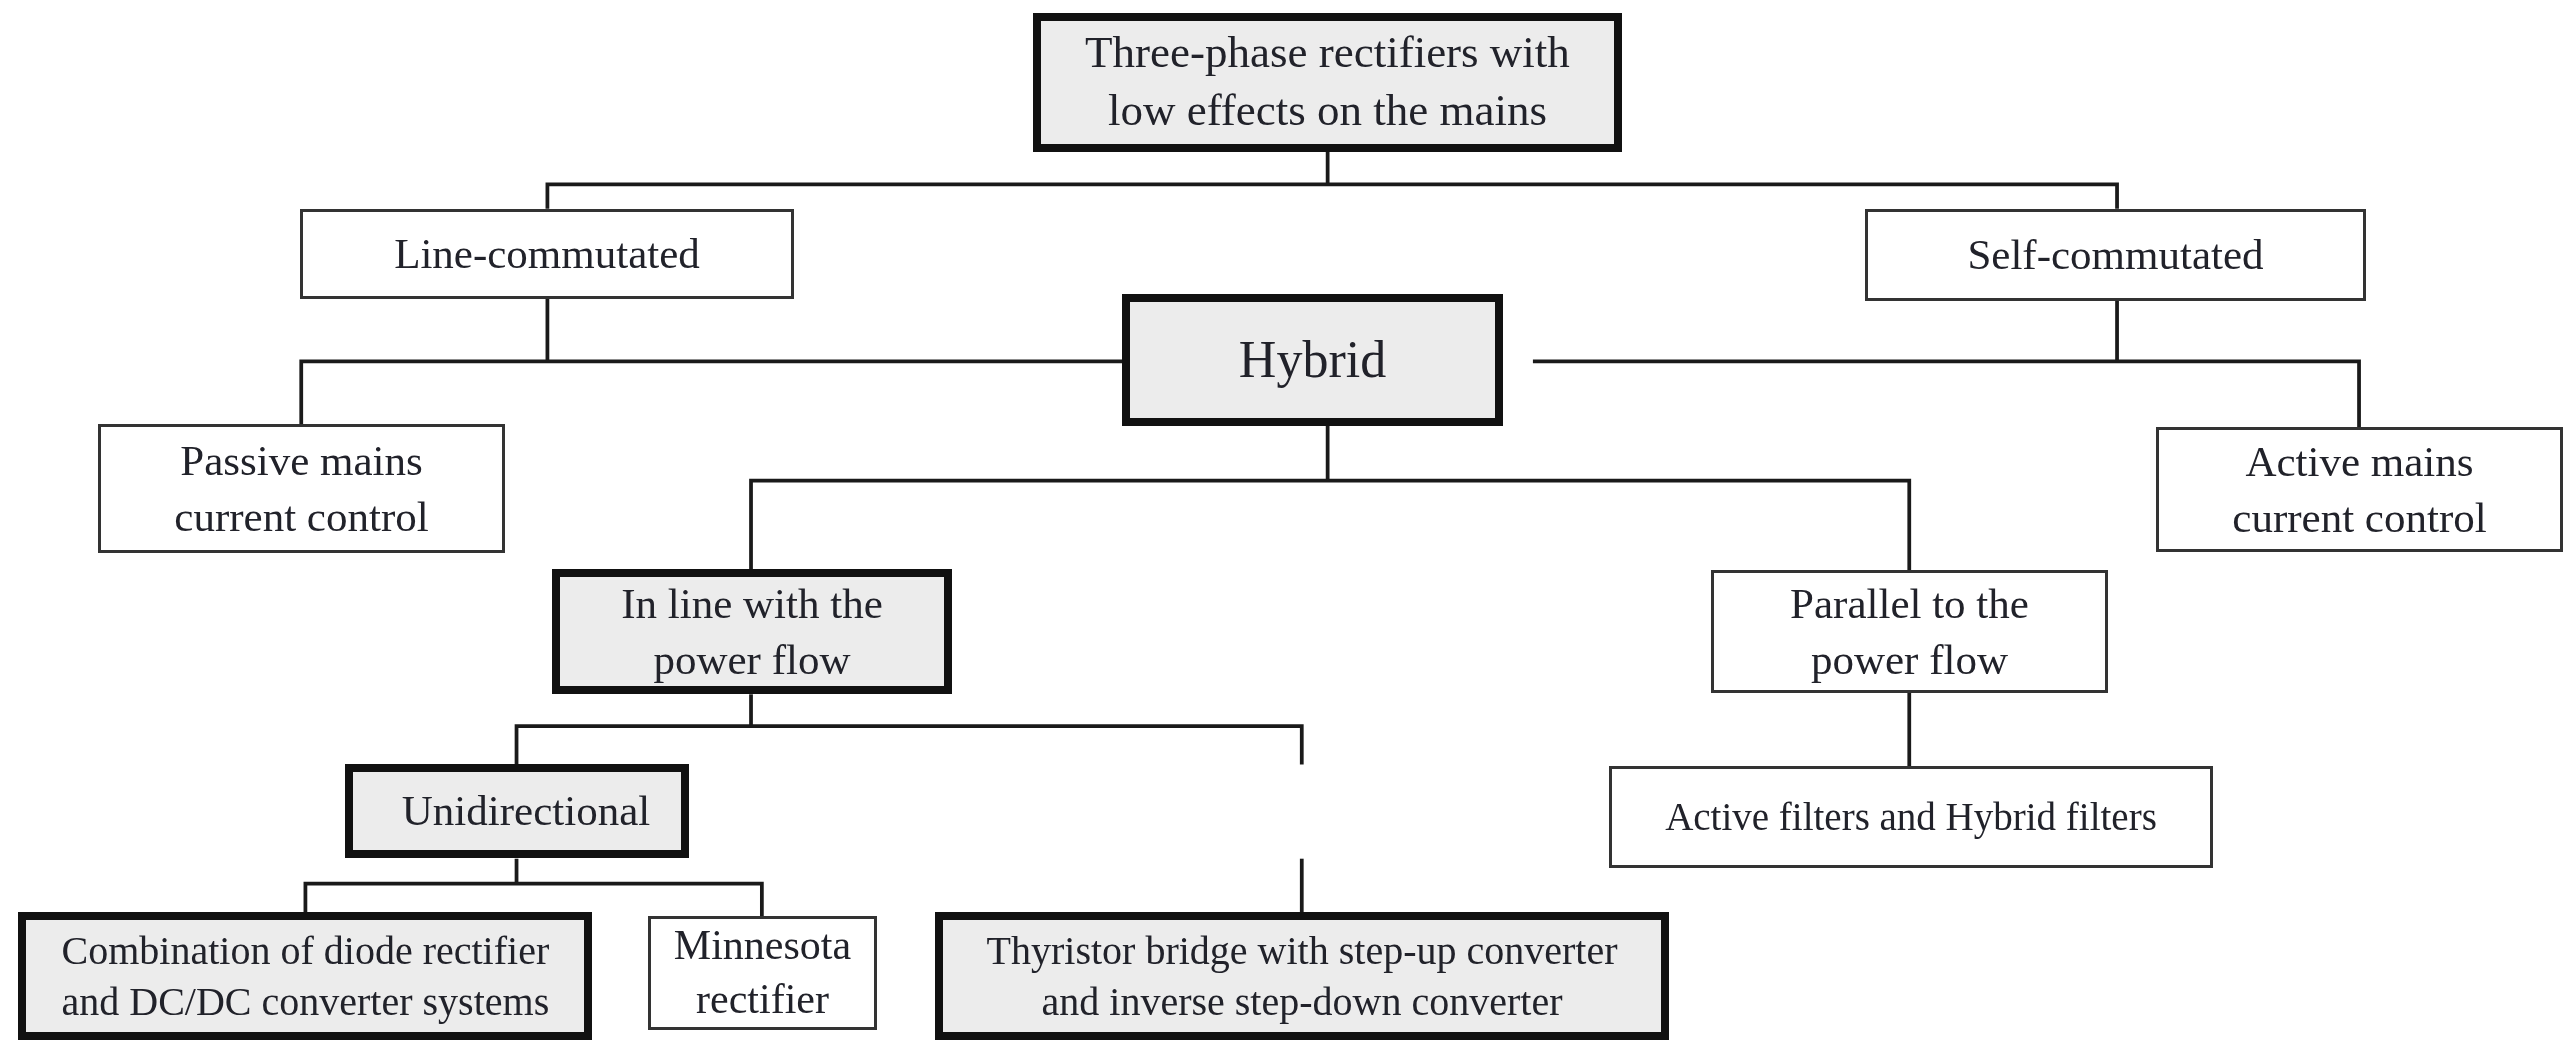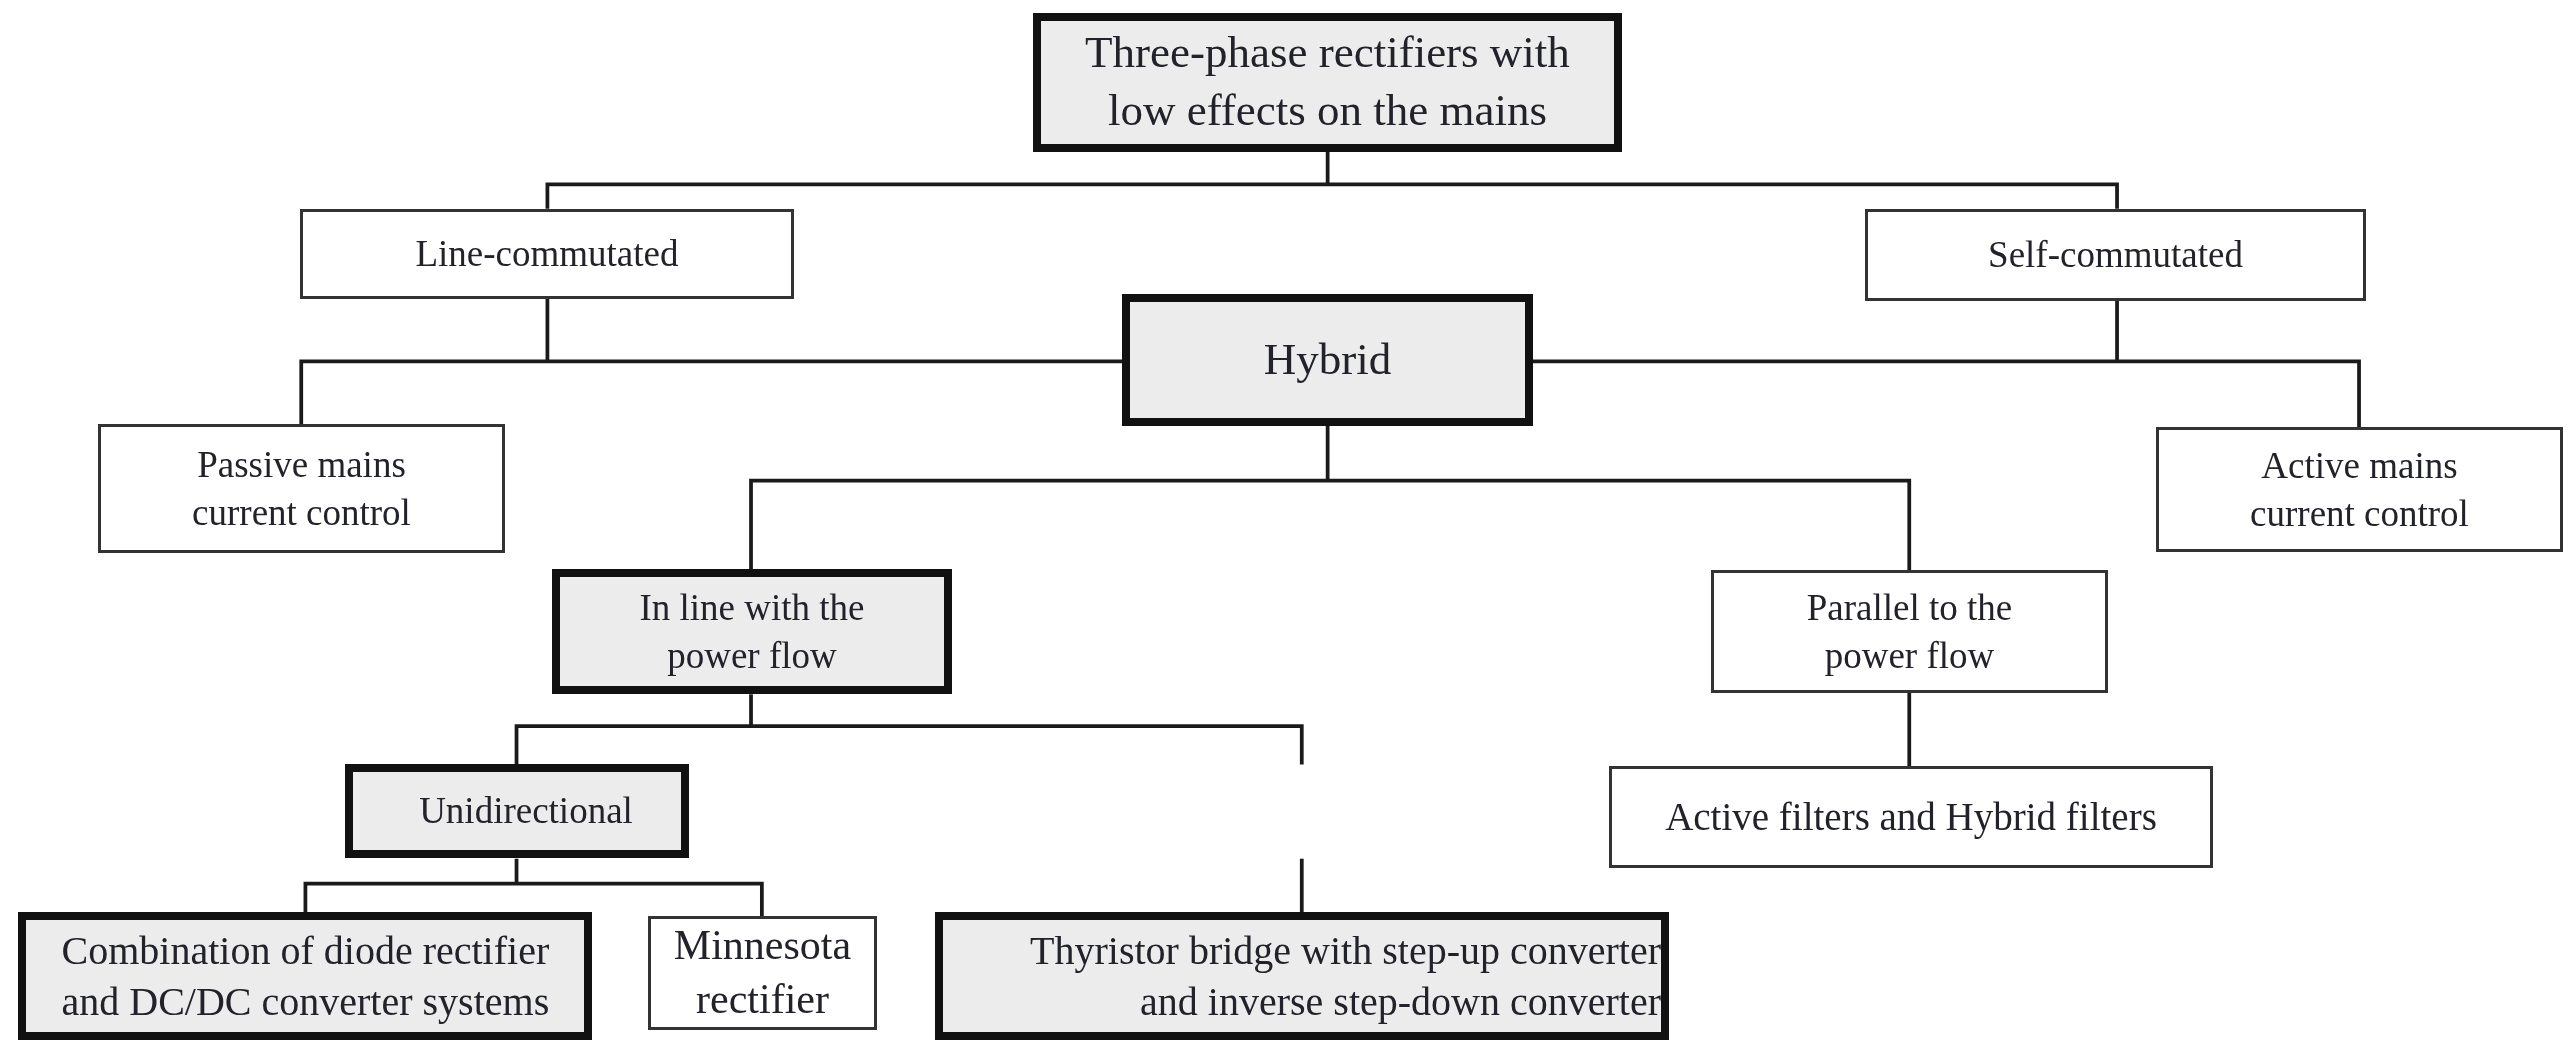--- a/index.html
+++ b/index.html
@@ -22,21 +22,21 @@
     z-index: 2;
     box-sizing: border-box;
     display: flex;
     flex-direction: column;
     align-items: center;
     justify-content: center;
     text-align: center;
     background: #ffffff;
     border: 3.3px solid #333333;
     color: #21222a;
-    font-size: 37px;
+    font-size: 43px;
     line-height: 1.28;
     white-space: nowrap;
   }
   .node.em {
     background: #ececec;
     border: 8.3px solid #111111;
   }
   .ln { display: block; }
 </style>
 </head>
@@ -67,21 +67,21 @@
   </div>
 
   <div class="node" style="left:300px; top:209px; width:494px; height:90px;">
     <span class="ln">Line-commutated</span>
   </div>
 
   <div class="node" style="left:1865px; top:209px; width:501px; height:92px;">
     <span class="ln">Self-commutated</span>
   </div>
 
-  <div class="node em" style="left:1122px; top:294px; width:411px; height:132px; font-size:45px;">
+  <div class="node em" style="left:1122px; top:294px; width:381px; height:132px; font-size:52px;">
     <span class="ln">Hybrid</span>
   </div>
 
   <div class="node" style="left:98px; top:424px; width:407px; height:129px;">
     <span class="ln">Passive mains</span>
     <span class="ln">current control</span>
   </div>
 
   <div class="node" style="left:2156px; top:427px; width:407px; height:125px;">
     <span class="ln">Active mains</span>
@@ -110,19 +110,19 @@
   <div class="node em" style="left:18.4px; top:912px; width:574px; height:128px; font-size:40px;">
     <span class="ln">Combination of diode rectifier</span>
     <span class="ln">and DC/DC converter systems</span>
   </div>
 
   <div class="node" style="left:648px; top:916px; width:229px; height:114px; font-size:42px;">
     <span class="ln">Minnesota</span>
     <span class="ln">rectifier</span>
   </div>
 
-  <div class="node em" style="left:935px; top:912px; width:734px; height:128px; font-size:40px;align-items:flex-end;">
+  <div class="node em" style="left:935px; top:912px; width:734px; height:128px; font-size:40px;">
     <span class="ln">Thyristor bridge with step-up converter</span>
     <span class="ln">and inverse step-down converter</span>
   </div>
 
 </div>
 
 
 </body></html>

